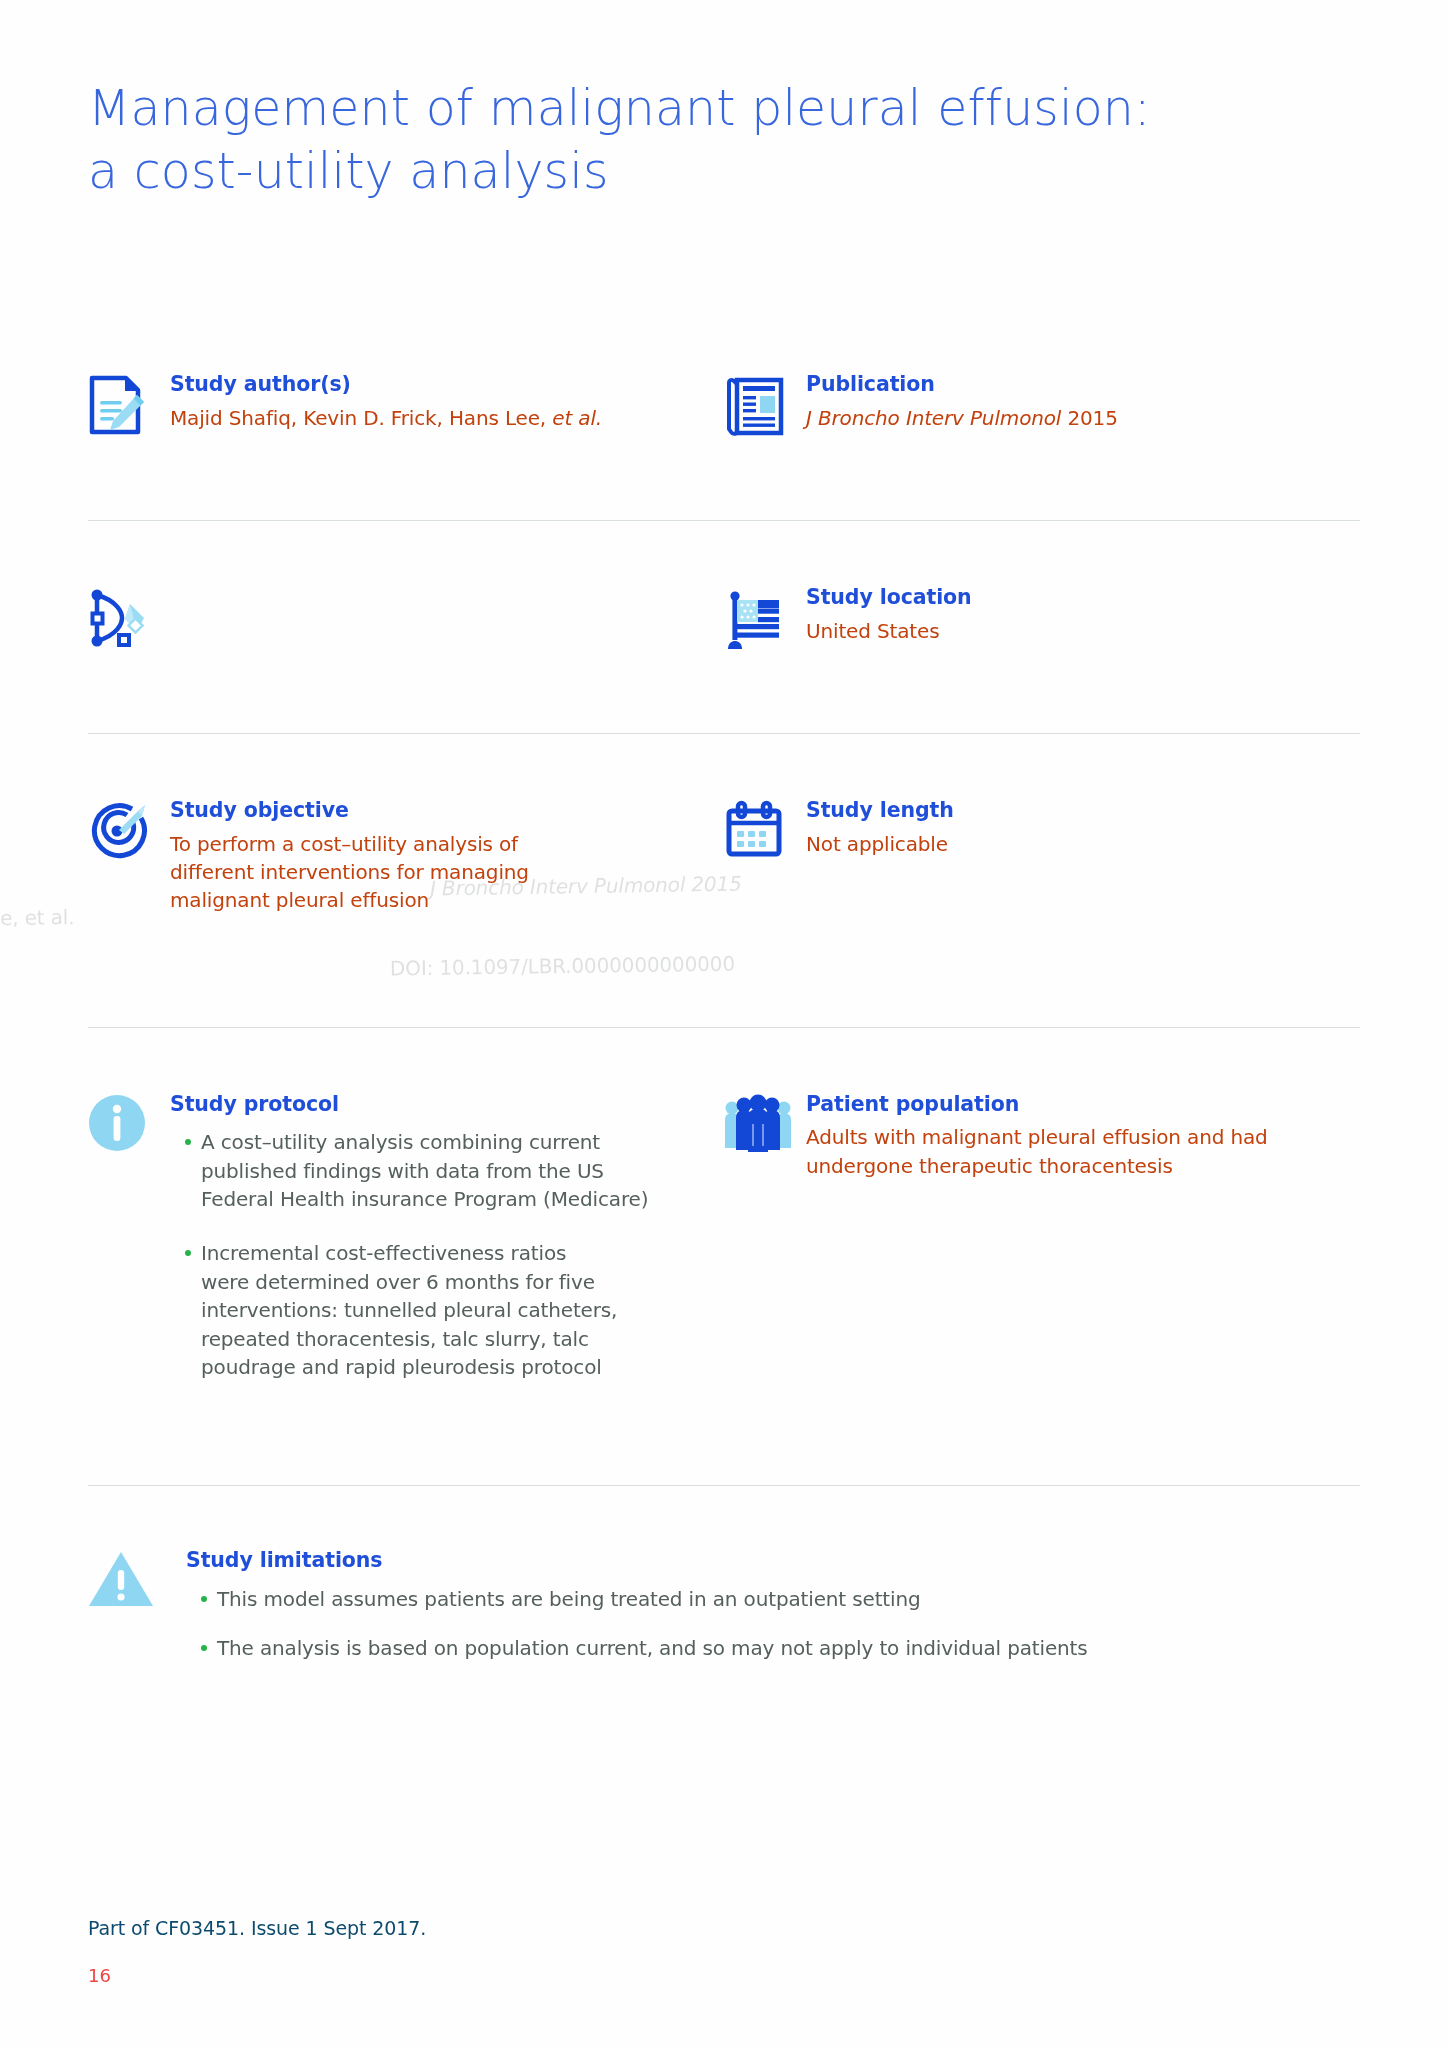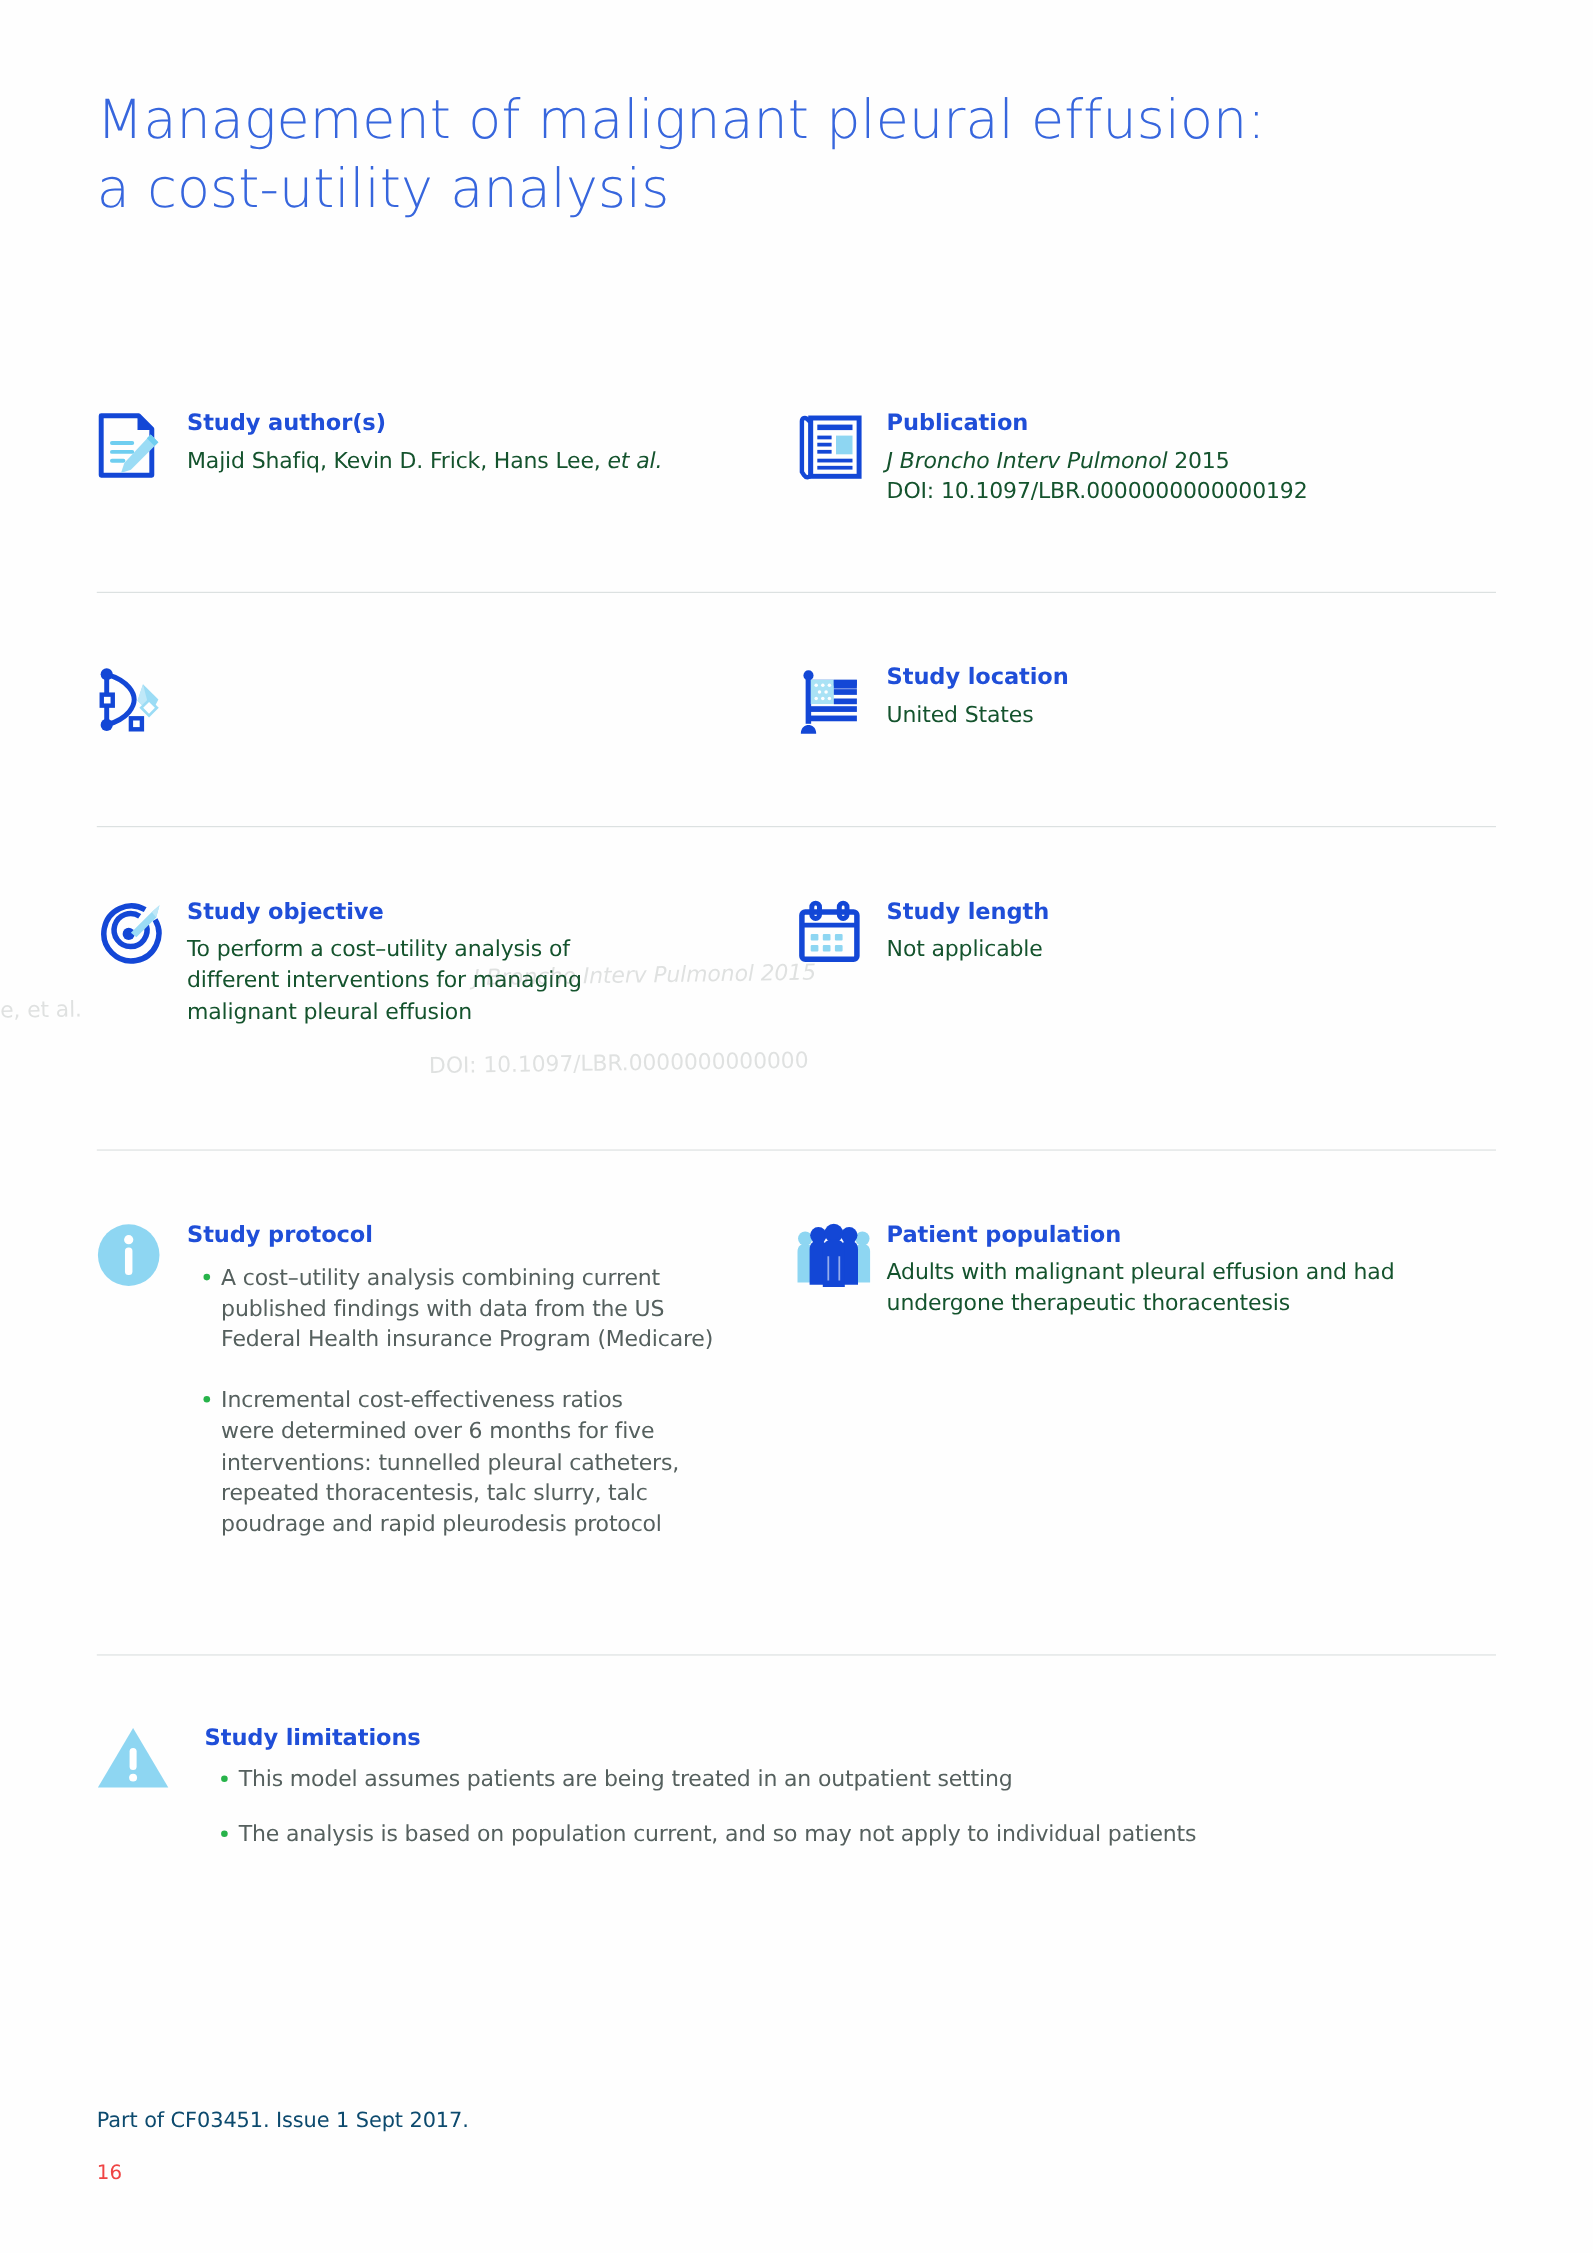--- a/index.html
+++ b/index.html
@@ -87,21 +87,21 @@
     font-size: 20.5px;
     color: #1f4ed8;
     letter-spacing: -0.1px;
     margin: 0 0 7px 0;
     line-height: 1.15;
   }
   .cell-value {
     font-family: "DejaVu Sans", sans-serif;
     font-size: 20px;
     line-height: 1.42;
-    color: #14532d;
+    color: #c2410c;
     margin: 0;
     white-space: pre-line;
     letter-spacing: -0.15px;
   }
   .cell-value .ital { font-style: italic; }
 
   
   ul.bullets {
     list-style: none;
     margin: 12px;
@@ -232,21 +232,20 @@
             <rect x="19" y="28.5" width="13" height="3.4" fill="#1347d6"></rect>
             <rect x="19" y="35" width="13" height="3.4" fill="#1347d6"></rect>
             <rect x="36" y="22" width="15" height="17" fill="#8ed6f2"></rect>
             <rect x="19" y="43" width="32" height="3.4" fill="#1347d6"></rect>
             <rect x="19" y="49.5" width="32" height="3.4" fill="#1347d6"></rect>
           </svg>
         </div>
         <div class="cell-body">
           <p class="cell-label">Publication</p>
           <p class="cell-value"><span class="ital">J Broncho Interv Pulmonol</span><span> 2015</span></p>
-          <p class="cell-value">DOI: 10.1097/LBR.0000000000000192</p>
         </div>
       </div>
 
     </div>
 
     <div style="height:78px"></div>
     <div class="divider"></div>
     <div style="height:64px"></div>
 
     <div class="row two-col">

